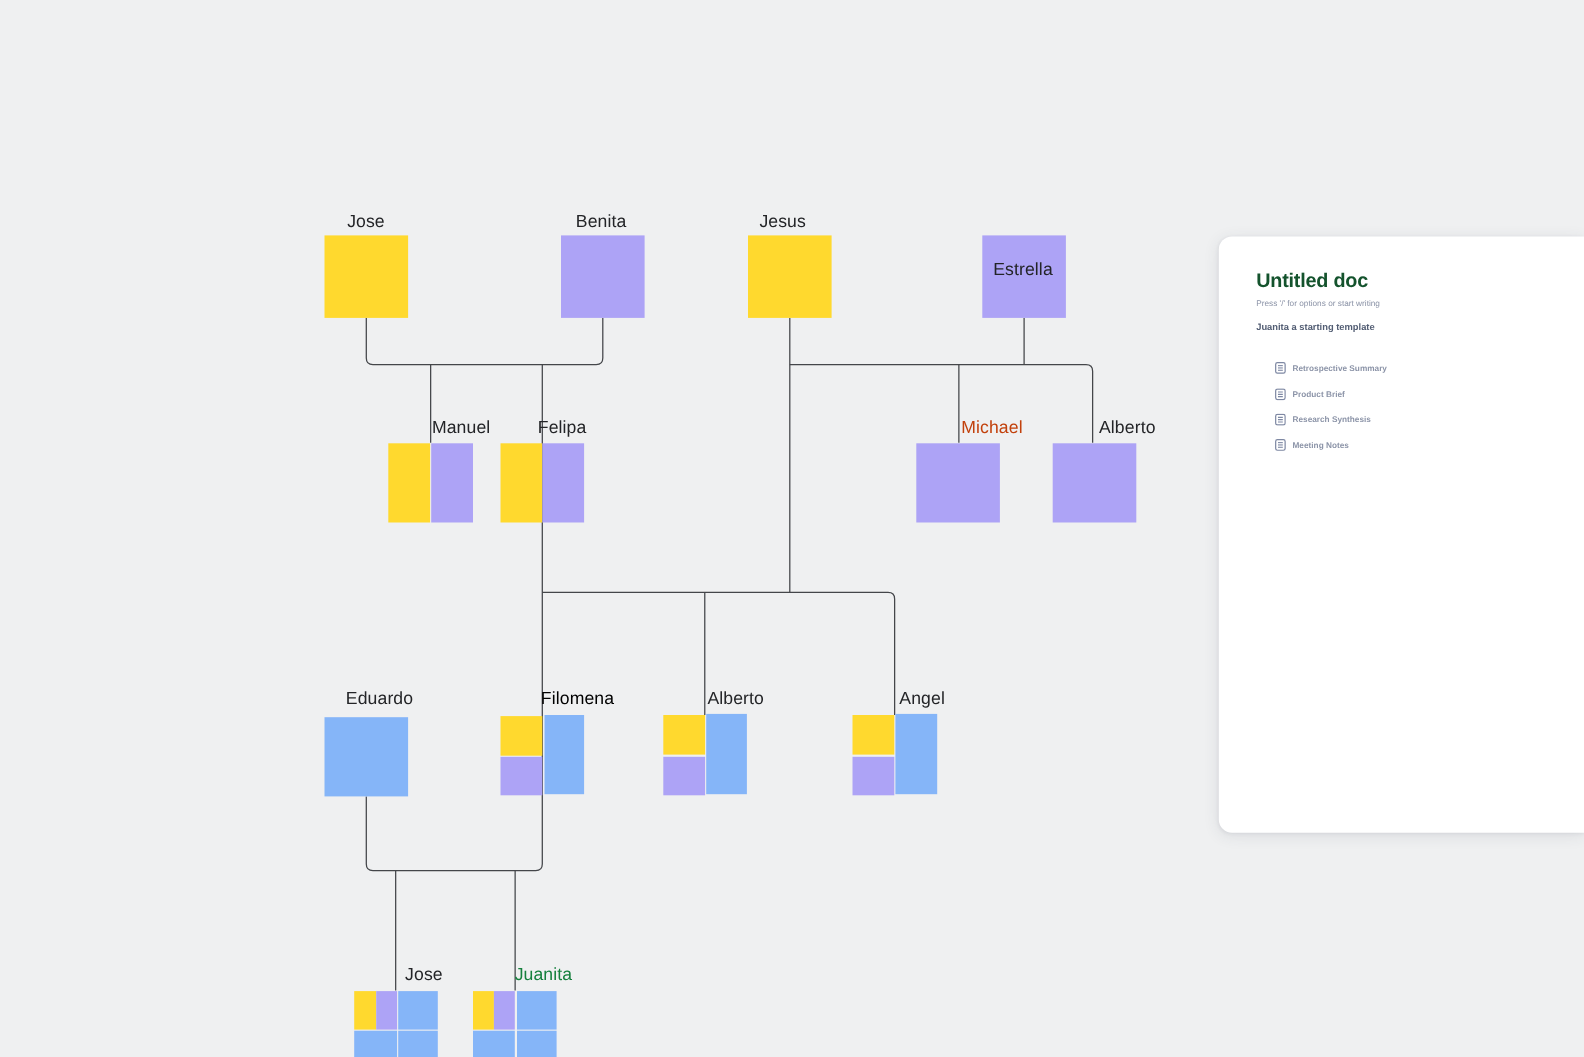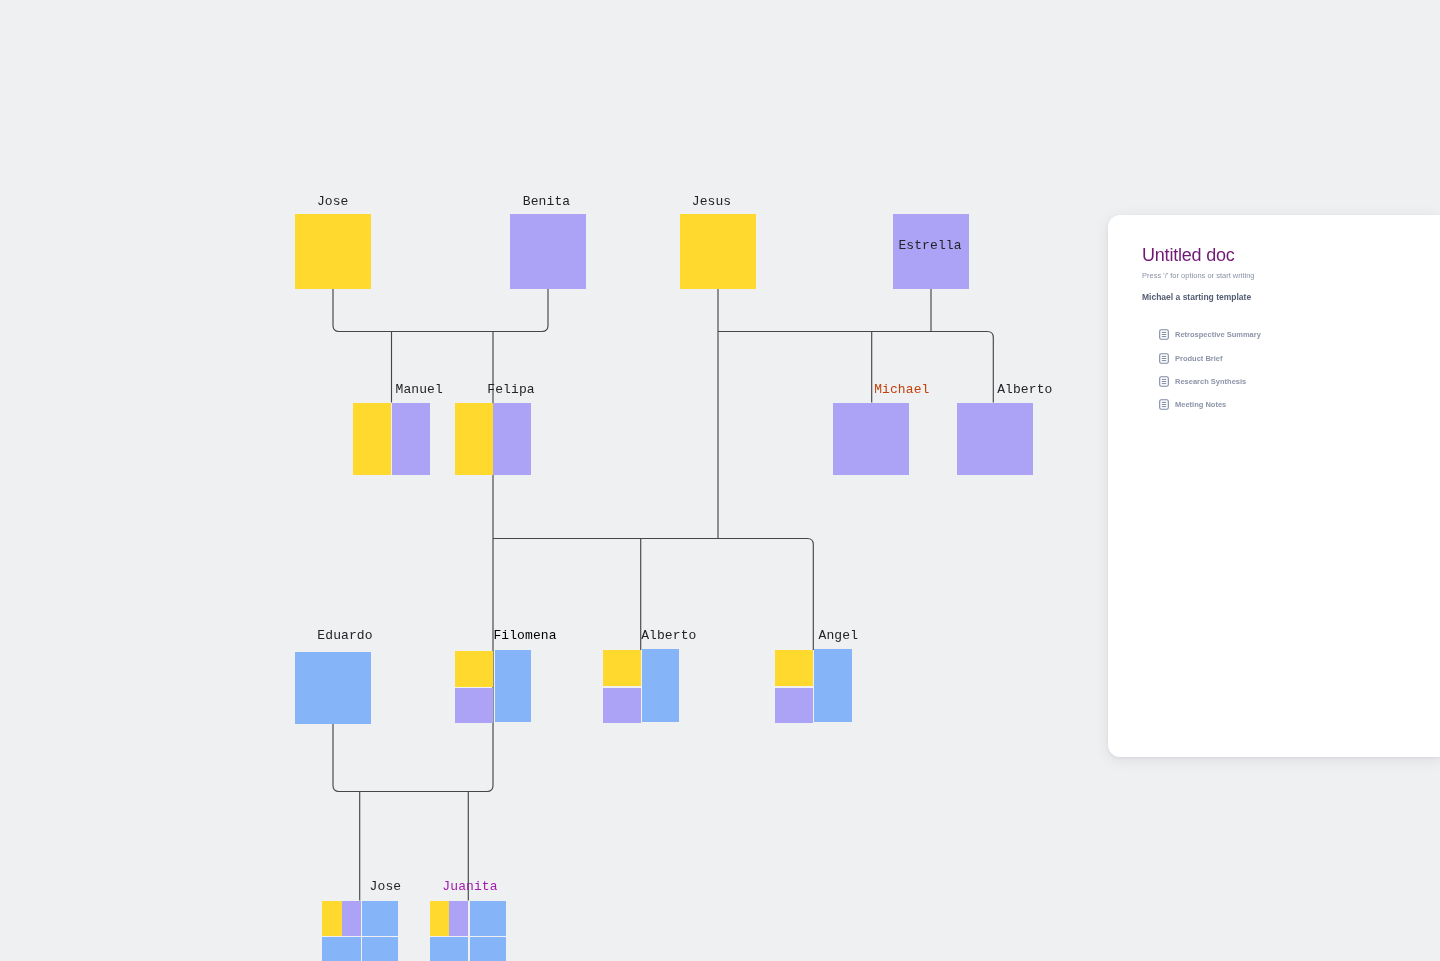--- a/index.html
+++ b/index.html
@@ -6,33 +6,32 @@
   .stage{
     position:relative;width:1440px;height:961px;overflow:hidden;
     font-family:"Liberation Sans",sans-serif;
     background:#EFF0F1;
   }
   .layer{position:absolute;inset:0;}
   svg.lines{position:absolute;left:0;top:0;pointer-events:none;}
   .cell{position:absolute;}
   .node-label{
     position:absolute;transform:translateX(-50%);
-    font-size:13px;line-height:14px;color:#232427;white-space:nowrap;
+    font-size:16px;line-height:14px;color:#232427;white-space:nowrap;
     letter-spacing:.1px;
-    font-family:Liberation Mono, monospace;
   }
   
   .doc-panel{
     position:absolute;left:1108px;top:215px;width:332px;height:542px;
     background:#ffffff;border-radius:12px 0 0 12px;
     box-shadow:0 3px 14px rgba(50,60,80,.10), 0 1px 3px rgba(50,60,80,.07);
   }
   .doc-title{
     position:absolute;left:34px;top:30px;
-    font-size:18px;font-weight:400;color:#701a75;letter-spacing:-.2px;
+    font-size:18px;font-weight:700;color:#14532d;letter-spacing:-.2px;
     cursor:text;
   }
   .doc-placeholder{
     position:absolute;left:34px;top:56px;
     font-size:7.5px;color:#8A92A6;cursor:text;
   }
   .tpl-heading{
     position:absolute;left:34px;top:77px;
     font-size:8.5px;font-weight:700;color:#525D73;
   }
@@ -126,28 +125,28 @@
         <div class="cell" style="left: 322.3px; top: 937px; width: 38.4px; height: 35px; background: rgb(133, 181, 248);"></div>
         <div class="cell" style="left: 362px; top: 937px; width: 36.3px; height: 35px; background: rgb(133, 181, 248);"></div>
         <div class="node-label" style="left: 385.4px; top: 880px; color: rgb(35, 36, 39);">Jose</div>
       </div>
       <div>
         <div class="cell" style="left: 430px; top: 900.5px; width: 19.3px; height: 35px; background: rgb(255, 217, 46);"></div>
         <div class="cell" style="left: 449.3px; top: 900.5px; width: 19px; height: 35px; background: rgb(173, 163, 246);"></div>
         <div class="cell" style="left: 469.7px; top: 900.5px; width: 36.3px; height: 35px; background: rgb(133, 181, 248);"></div>
         <div class="cell" style="left: 430px; top: 937px; width: 38.3px; height: 35px; background: rgb(133, 181, 248);"></div>
         <div class="cell" style="left: 469.7px; top: 937px; width: 36.3px; height: 35px; background: rgb(133, 181, 248);"></div>
-        <div class="node-label" style="left: 470px; top: 880px; color: #a21caf;">Juanita</div>
+        <div class="node-label" style="left: 494px; top: 880px; color: #15803d;">Juanita</div>
       </div>
     </div>
 
   <div class="doc-panel">
     <div class="doc-title">Untitled doc</div>
     <div class="doc-placeholder">Press '/' for options or start writing</div>
-    <div class="tpl-heading">Michael a starting template</div>
+    <div class="tpl-heading">Juanita a starting template</div>
     <ul class="tpl-list" id="tpl-list">
         <li class="tpl-item">
           <svg width="10" height="11" viewBox="0 0 10 11">
             <rect x="0.7" y="0.7" width="8.6" height="9.6" rx="1.6" fill="none" stroke="currentColor" stroke-width="1.1"></rect>
             <line x1="2.8" y1="3.4" x2="7.2" y2="3.4" stroke="currentColor" stroke-width="1"></line>
             <line x1="2.8" y1="5.5" x2="7.2" y2="5.5" stroke="currentColor" stroke-width="1"></line>
             <line x1="2.8" y1="7.6" x2="7.2" y2="7.6" stroke="currentColor" stroke-width="1"></line>
           </svg>
           <span>Retrospective Summary</span>
         </li>

